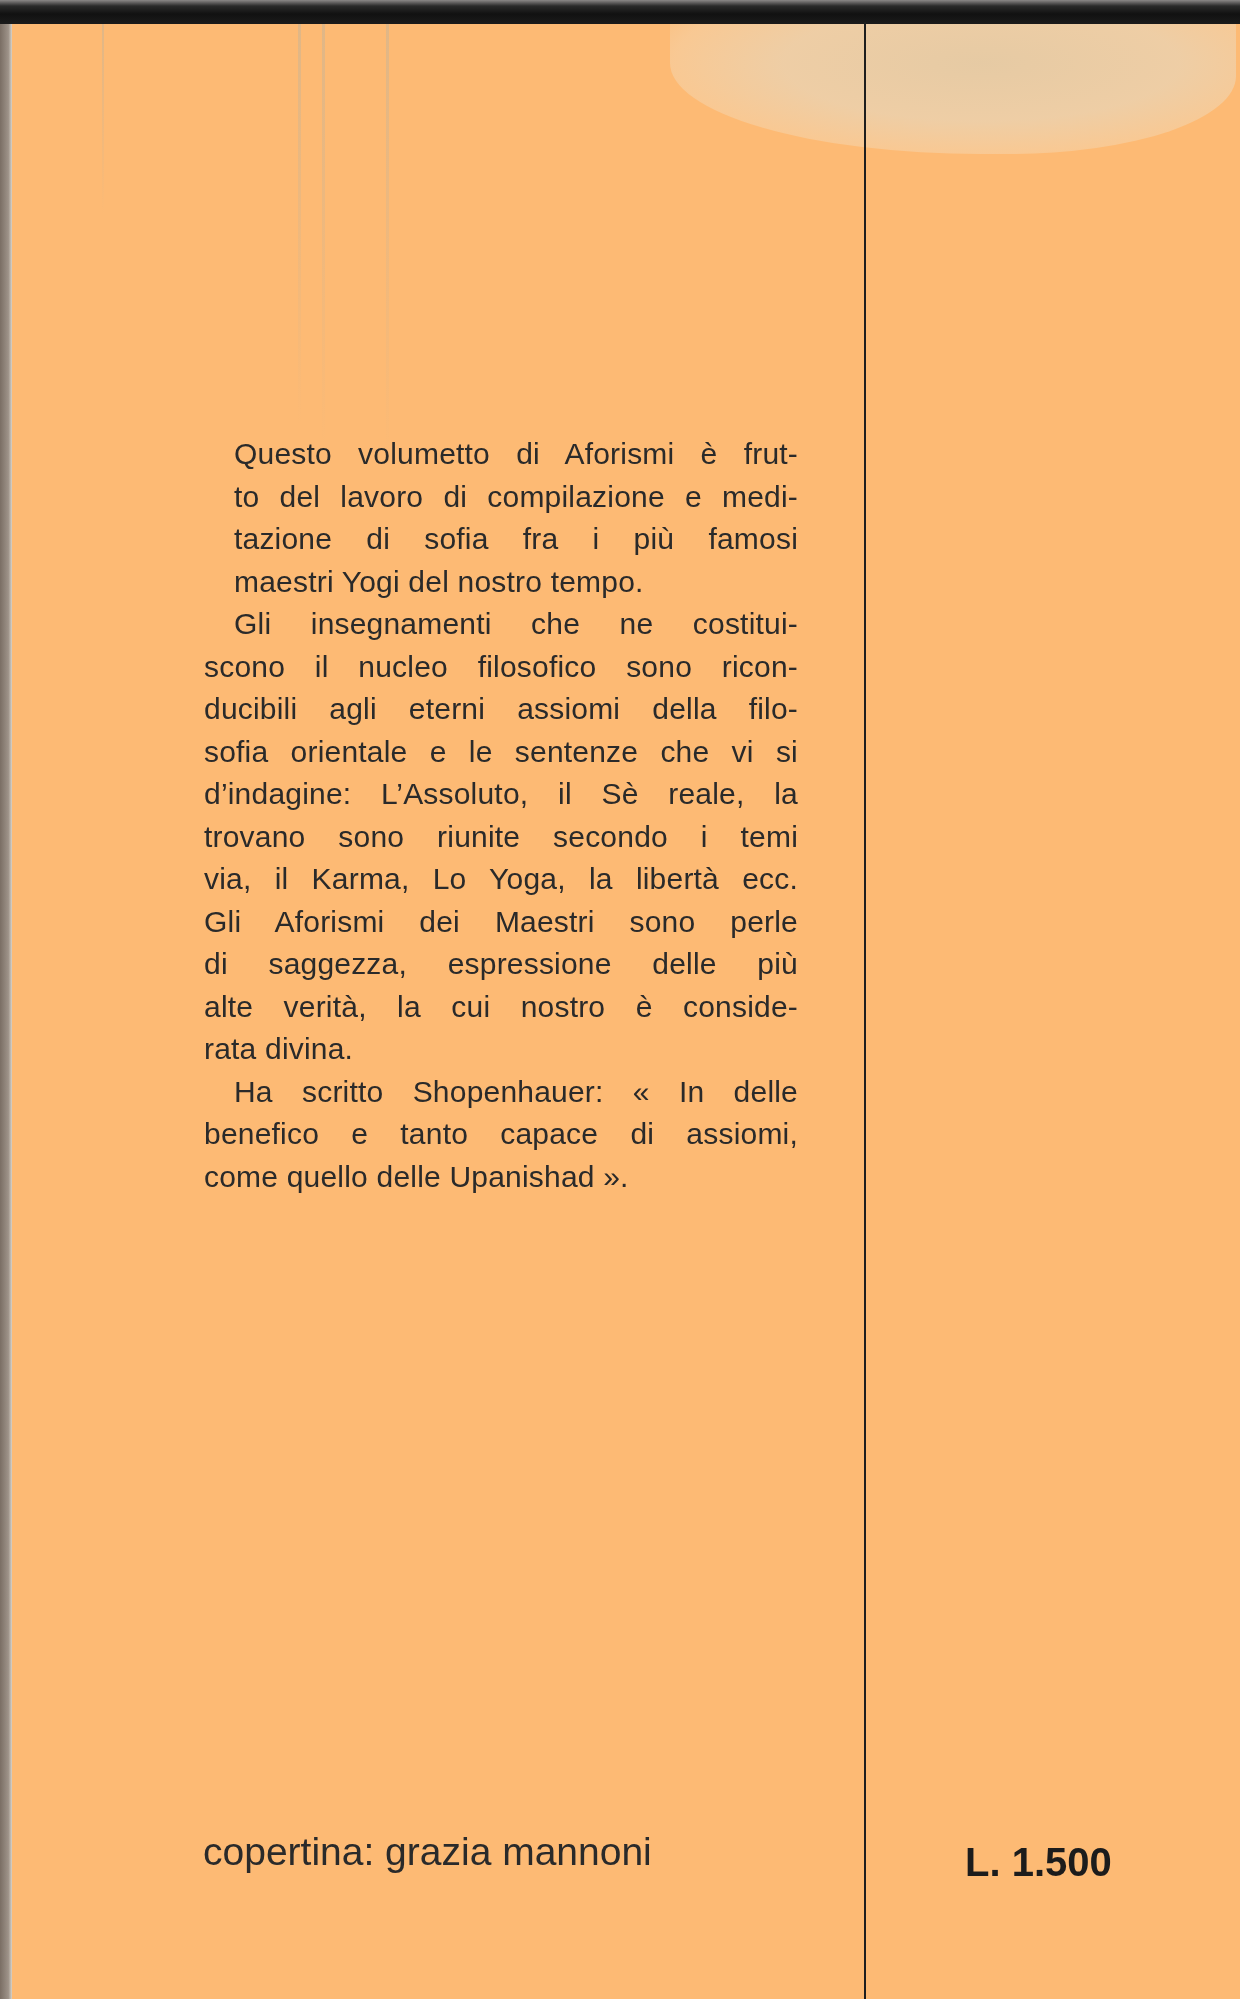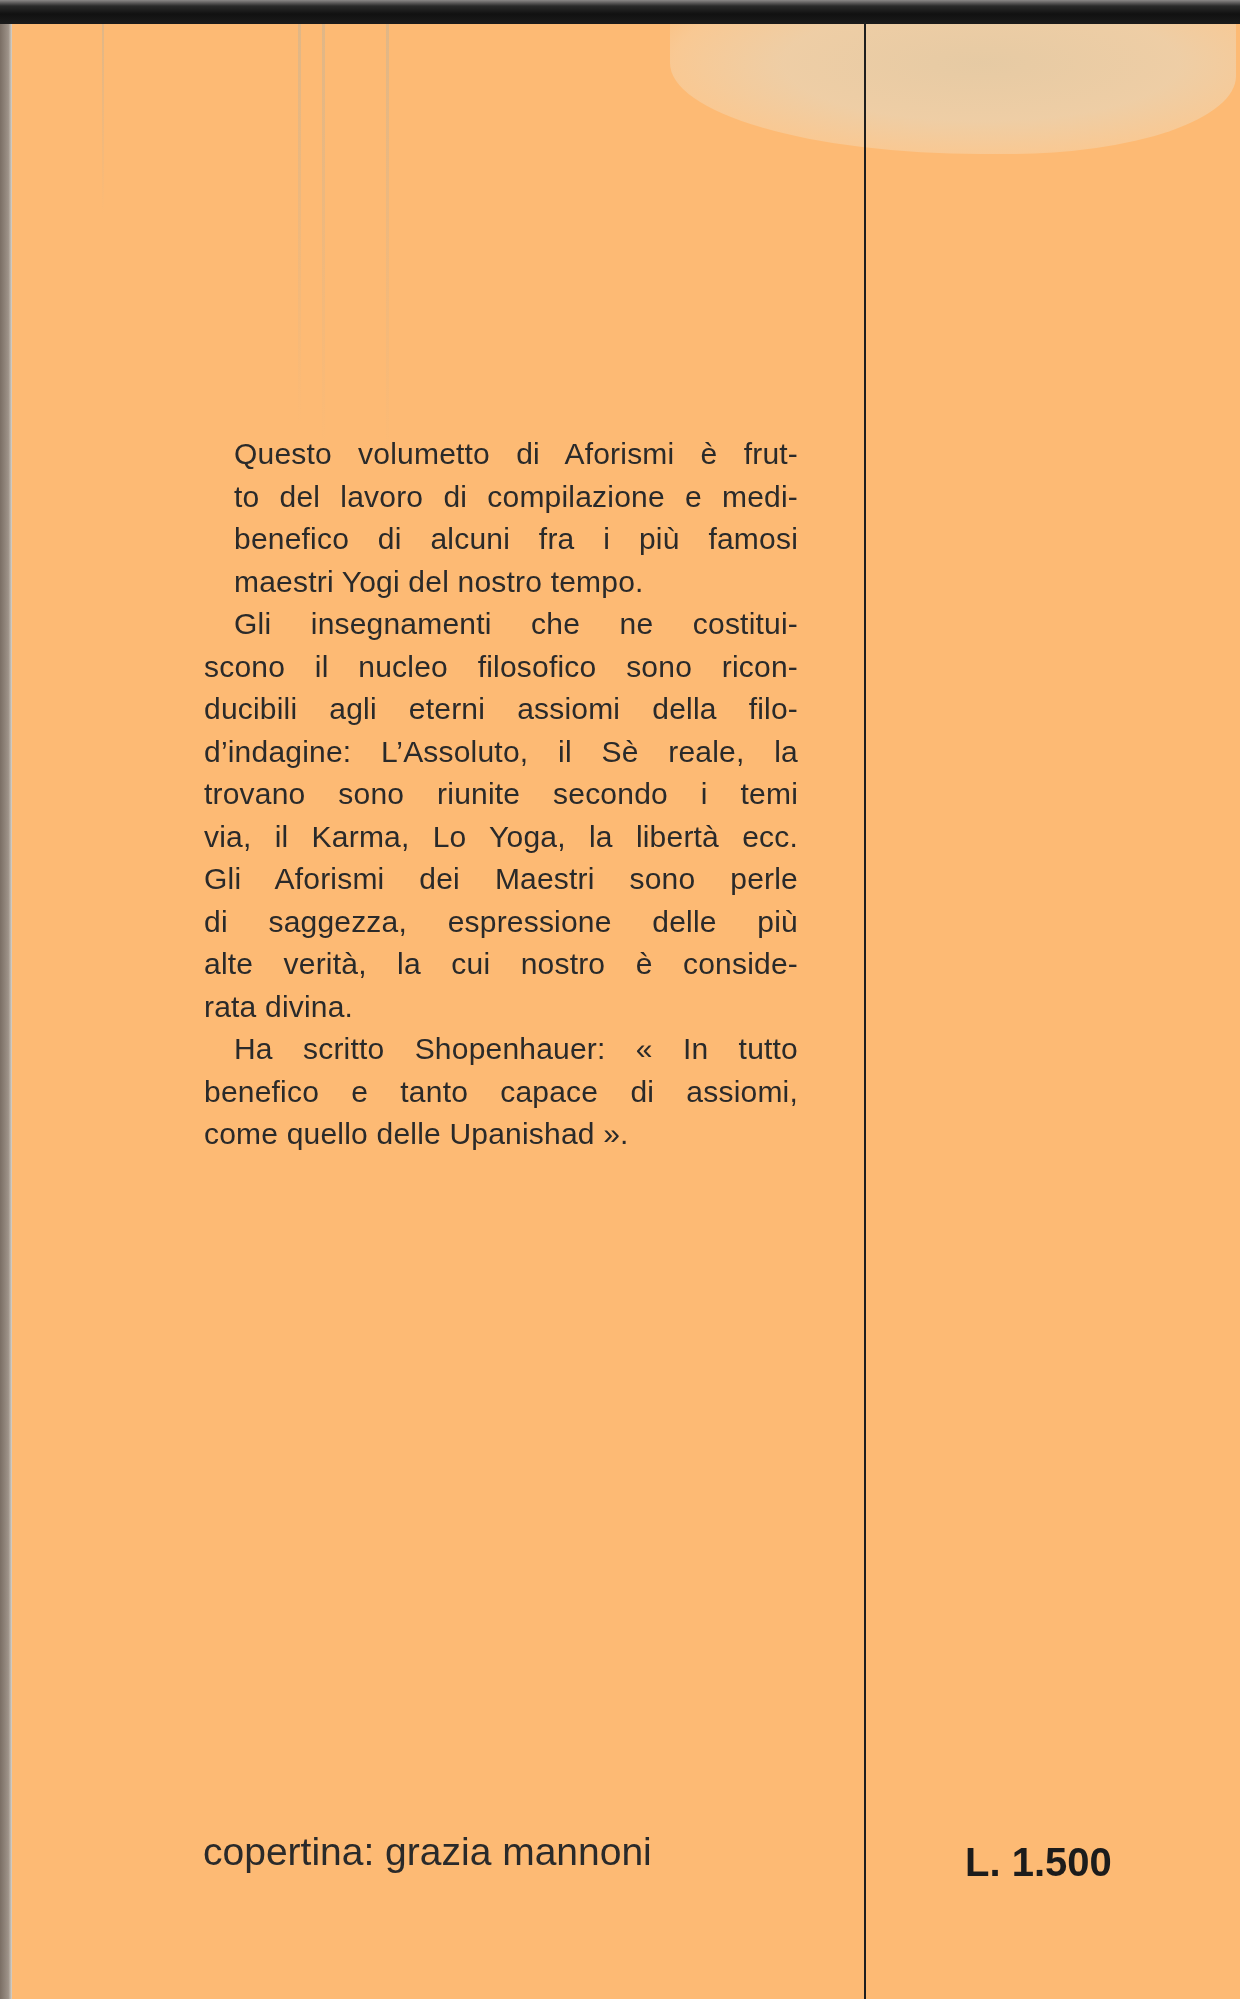--- a/index.html
+++ b/index.html
@@ -107,37 +107,38 @@
   <div class="streak" style="left:298px;height:400px;"></div>
   <div class="streak" style="left:322px;height:420px;"></div>
   <div class="streak" style="left:386px;height:430px;"></div>
   <div class="streak" style="left:102px;height:190px;width:2px;"></div>
   <div class="divider"></div>
 
   <div class="blurb">
     <p class="indent">
       <span class="line">Questo volumetto di Aforismi è frut-</span>
       <span class="line">to del lavoro di compilazione e medi-</span>
-      <span class="line">benefico di alcuni fra i più famosi</span>
+      <span class="line">tazione di sofia fra i più famosi</span>
       <span class="line last">maestri Yogi del nostro tempo.</span>
     </p>
     <p>
       <span class="line" style="padding-left:30px;">Gli insegnamenti che ne costitui-</span>
       <span class="line">scono il nucleo filosofico sono ricon-</span>
       <span class="line">ducibili agli eterni assiomi della filo-</span>
+      <span class="line">sofia orientale e le sentenze che vi si</span>
       <span class="line">d’indagine: L’Assoluto, il Sè reale, la</span>
       <span class="line">trovano sono riunite secondo i temi</span>
       <span class="line">via, il Karma, Lo Yoga, la libertà ecc.</span>
       <span class="line">Gli Aforismi dei Maestri sono perle</span>
       <span class="line">di saggezza, espressione delle più</span>
       <span class="line">alte verità, la cui nostro è conside-</span>
       <span class="line last">rata divina.</span>
     </p>
     <p>
-      <span class="line" style="padding-left:30px;">Ha scritto Shopenhauer: « In tutto</span>
+      <span class="line" style="padding-left:30px;">Ha scritto Shopenhauer: « In delle</span>
       <span class="line">benefico e tanto capace di assiomi,</span>
       <span class="line last">come quello delle Upanishad ».</span>
     </p>
   </div>
 
   <div class="credit">copertina: grazia mannoni</div>
   <div class="price">L. 1.500</div>
 </div>
 
 </body></html>

